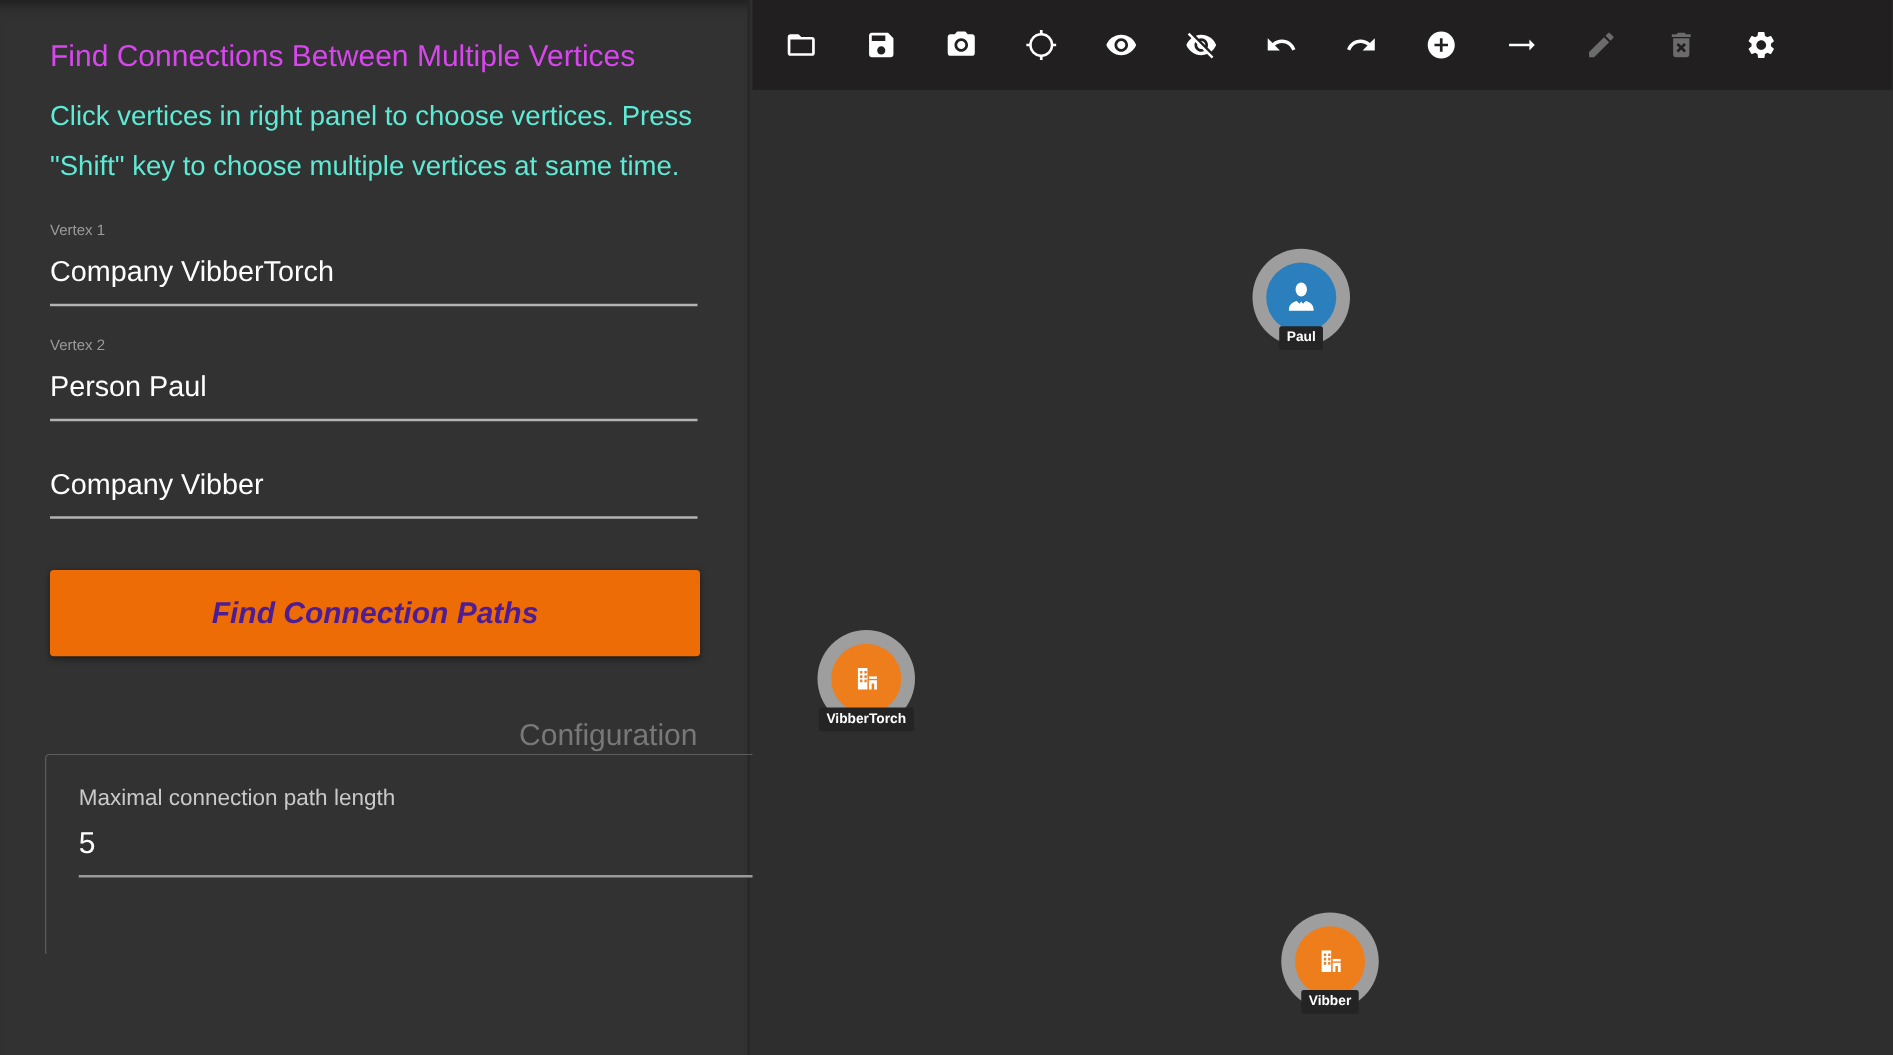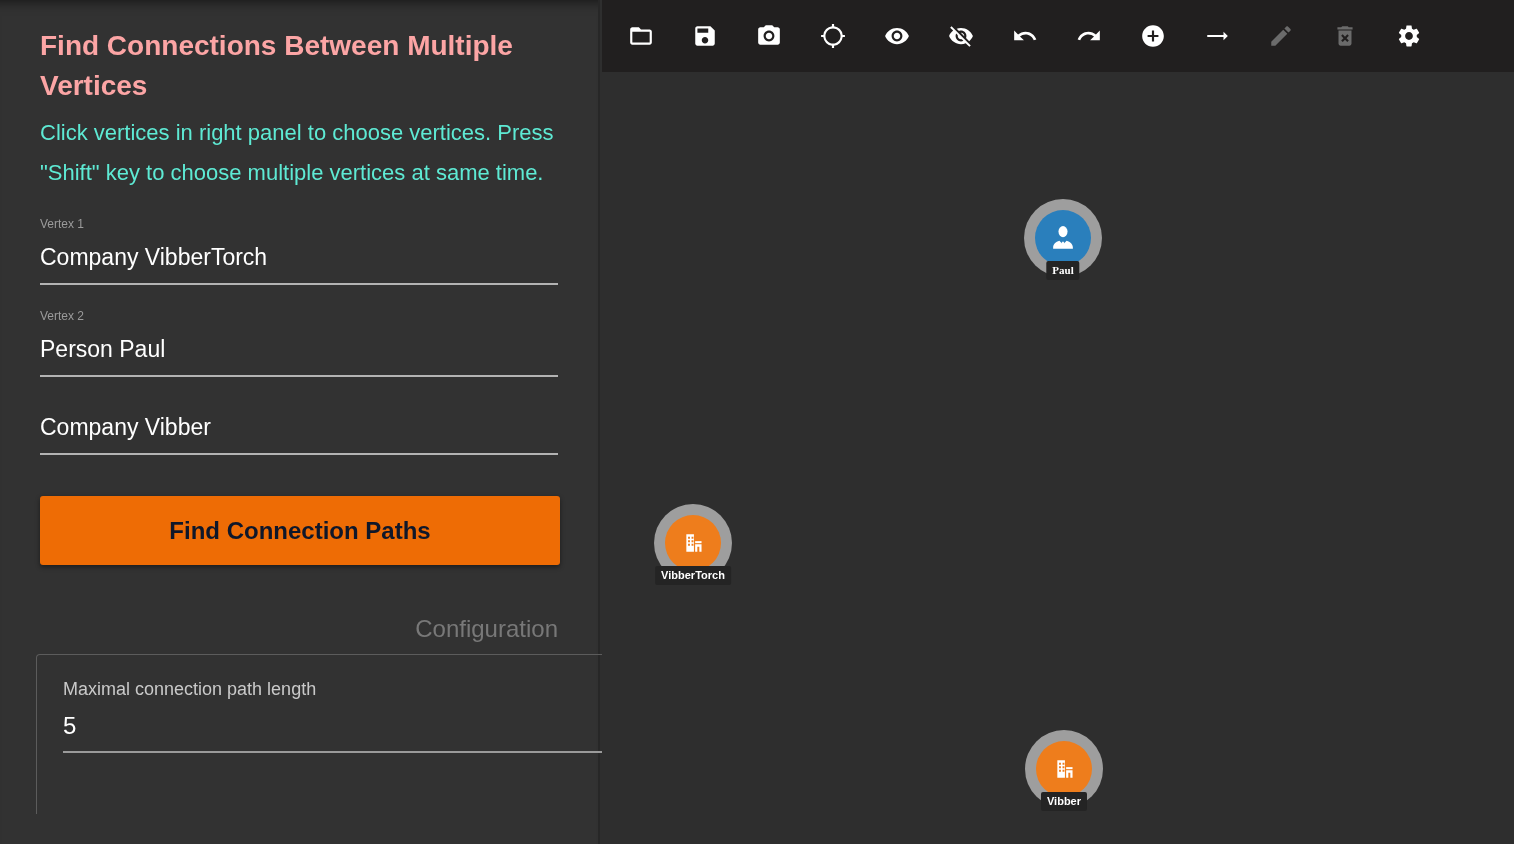--- a/index.html
+++ b/index.html
@@ -4,33 +4,33 @@
 <style>
   * { margin:0; padding:0; box-sizing:border-box; }
   html,body { width:1514px; height:844px; overflow:hidden; background:#2e2e2e;
     font-family:"Liberation Sans", sans-serif; }
   .app { position:relative; width:1514px; height:844px; }
 
   
   .sidebar { position:absolute; left:0; top:0; width:600px; height:844px;
     background:#323232; border-right:2px solid #272727; padding:26px 40px 0 40px;
     box-shadow: inset 0 14px 12px -12px rgba(0,0,0,.55); }
-  .panel-title { color:#fca5a5; font-size:28px; line-height:40px; font-weight:700; }
+  .panel-title { color:#d946ef; font-size:24px; line-height:40px; font-weight:400; }
   .panel-instructions { color:#5eead4; font-size:22px; line-height:40px; margin-top:7px; }
   .field-group { margin-top:24px; }
   .field-label { color:#9b9b9b; font-size:12px; }
   .field-value { color:#ffffff; font-size:23px; margin-top:13px; background:transparent;
     border:none; outline:none; width:100%; font-family:inherit; font-weight:500; }
   .field-underline { height:0; border-bottom:2px solid #b3b3b3; margin-top:12px; }
   .find-button { display:block; width:520px; height:69px; margin-top:41px;
-    background:#ee6c05; border:none; border-radius:3px; color:#0f172a; font-size:24px;
+    background:#ee6c05; border:none; border-radius:3px; color:#4c1d95; font-size:24px;
     font-weight:700; font-family:inherit; cursor:pointer;
-    box-shadow:0 2px 5px rgba(0,0,0,.45); }
+    box-shadow:0 2px 5px rgba(0,0,0,.45);font-style:italic; }
   .config-heading { color:#787878; font-size:24px; margin-top:50px;text-align:right; }
-  .config-box { margin-top:11px; margin-left:-4px; width:607px; height:160px;
+  .config-box { margin-left:-4px; width:607px; height:160px;
     border:1px solid #5c5c5c; border-bottom:none; border-radius:4px 4px 0 0;
     padding:24px 26px 0 26px; }
   .config-label { color:#c9c9c9; font-size:18px; }
   .config-value { color:#fff; font-size:24px; margin-top:12px; background:transparent;
     border:none; outline:none; width:100%; font-family:inherit; }
   .config-underline { height:0; border-bottom:2px solid #9a9a9a; margin-top:11px; }
 
   
   .main { position:absolute; left:602px; top:0; right:0; height:844px; }
   .toolbar { position:absolute; left:0; right:0; top:0; height:72px; background:#211f1f;
@@ -158,21 +158,21 @@
       </button>
       <button class="tbtn">
         <svg viewBox="0 0 24 24">
             <path d="M19.14 12.94c.04-.3.06-.61.06-.94 0-.32-.02-.64-.07-.94l2.03-1.58c.18-.14.23-.41.12-.61l-1.92-3.32c-.12-.22-.37-.29-.59-.22l-2.39.96c-.5-.38-1.03-.7-1.62-.94l-.36-2.54c-.04-.24-.24-.41-.48-.41h-3.84c-.24 0-.43.17-.47.41l-.36 2.54c-.59.24-1.13.57-1.62.94l-2.39-.96c-.22-.08-.47 0-.59.22L2.74 8.87c-.12.21-.08.47.12.61l2.03 1.58c-.05.3-.09.63-.09.94s.02.64.07.94l-2.03 1.58c-.18.14-.23.41-.12.61l1.92 3.32c.12.22.37.29.59.22l2.39-.96c.5.38 1.03.7 1.62.94l.36 2.54c.05.24.24.41.48.41h3.84c.24 0 .44-.17.47-.41l.36-2.54c.59-.24 1.13-.56 1.62-.94l2.39.96c.22.08.47 0 .59-.22l1.92-3.32c.12-.22.07-.47-.12-.61l-2.01-1.58zM12 15.6c-1.98 0-3.6-1.62-3.6-3.6s1.62-3.6 3.6-3.6 3.6 1.62 3.6 3.6-1.62 3.6-3.6 3.6z"></path>
           </svg>
       </button>
     </div>
 
     <div class="canvas">
 
-      <div class="node person selected" style="left: 461px; top: 166px; font-family: Liberation Serif, serif;">
+      <div class="node person selected" style="left: 439px; top: 166px;">
         <div class="ring">
           <div class="bubble">
             <svg viewBox="0 0 24 24">
                 <ellipse cx="12" cy="7.2" rx="3.4" ry="4.2"></ellipse>
                 <path d="M9.3 14.1 L12 16.8 L14.7 14.1 C17.5 14.7 19.4 16.7 19.4 19.2 V20 H4.6 V19.2 C4.6 16.7 6.5 14.7 9.3 14.1 Z"></path>
                 <path d="M12 14.4 L10.85 15.75 L12 19.3 L13.15 15.75 Z"></path>
               </svg>
           </div>
         </div>
         <div class="node-label">Paul</div>

